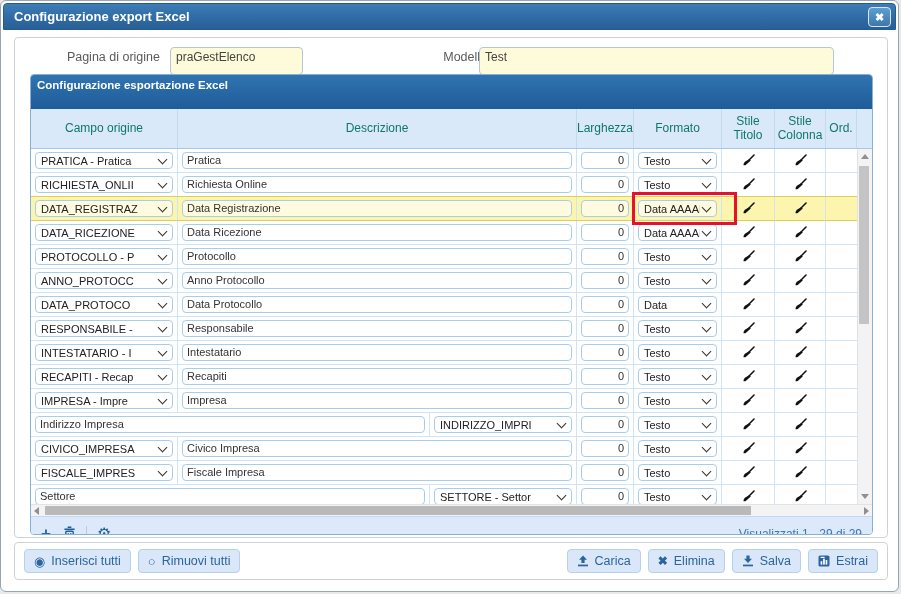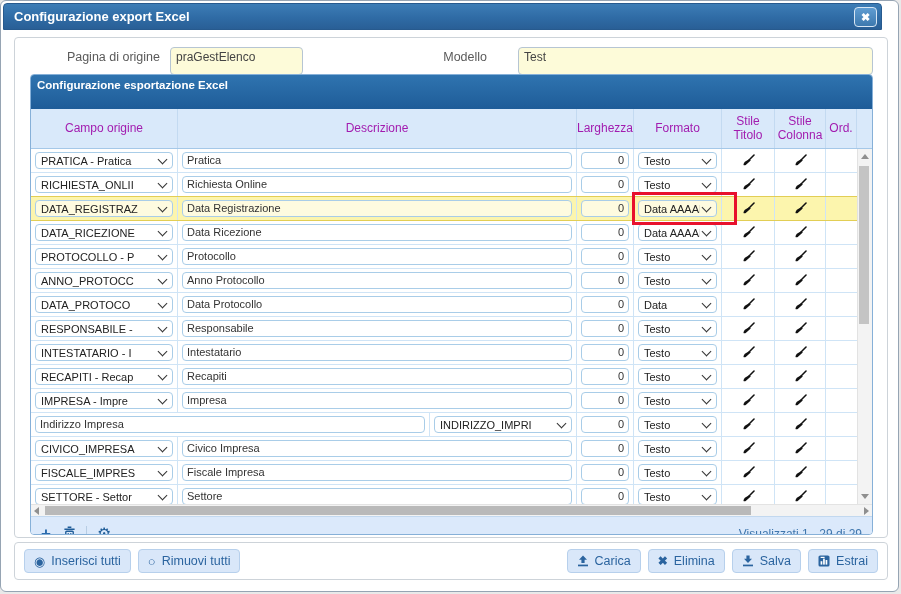--- a/index.html
+++ b/index.html
@@ -6,21 +6,21 @@
   body{
     width:901px;height:594px;overflow:hidden;background:#e9e9e9;
     font-family:"Liberation Sans",sans-serif;
   }
   .dialog{
     position:relative;width:899px;height:592px;background:#fff;
     border:1px solid #96a4b3;border-radius:6px;box-sizing:border-box;overflow:hidden;
   }
   
   .titlebar{
-    position:absolute;top:2px;left:2px;right:16px;height:27px;
+    position:absolute;top:2px;left:2px;right:2px;height:27px;
     background:linear-gradient(#3d7db6 0%,#2f6ba5 55%,#295f96 100%);
     border:1px solid #275a8e;border-radius:4px 4px 0 0;box-sizing:border-box;
   }
   .titlebar .title{
     display:inline-block;padding-left:10px;line-height:25px;
     color:#fff;font-size:13px;font-weight:bold;
   }
   .close-btn{
     position:absolute;top:3px;right:4px;width:23px;height:20px;
     background:linear-gradient(#609dd2,#3c78ae);
@@ -35,33 +35,33 @@
   .fields{position:absolute;top:9px;left:0;right:0;height:21px;}
   .f-label{position:absolute;font-size:12.5px;color:#5a5a5a;line-height:20px;}
   .f-label.f1{left:0;width:145px;text-align:right;}
   .f-label.f2{left:380px;width:92px;text-align:right;}
   .yinput{
     position:absolute;height:28px;box-sizing:border-box;
     background:#fdfbd9;border:1px solid #b6c5d3;border-radius:4px;
     font-size:12px;color:#444;padding:0 5px;line-height:18px;overflow:hidden;white-space:nowrap;
   }
   .yinput.f1i{left:155px;width:133px;}
-  .yinput.f2i{left:503px;width:355px;}
+  .yinput.f2i{left:464px;width:355px;}
   
   .panel{
     position:absolute;left:15px;top:36px;width:843px;height:461px;
     border:1px solid #86b0d8;border-radius:4px;box-sizing:border-box;overflow:hidden;background:#fff;
   }
   .panel-hd{
     height:34px;background:linear-gradient(#2f74b0,#1e5c98);
     color:#fff;font-size:11.5px;font-weight:bold;line-height:20px;padding-left:6px;
   }
   .col-hd{height:40px;background:#d9e9fa;display:flex;border-bottom:1px solid #a5c8e8;box-sizing:border-box;}
   .gh-cell{
-    box-sizing:border-box;border-right:1px solid #c3daf1;color:#a21caf;font-size:12px;
+    box-sizing:border-box;border-right:1px solid #c3daf1;color:#0f766e;font-size:12px;
     display:flex;align-items:center;justify-content:center;text-align:center;
     overflow:hidden;padding:0 2px;line-height:1.15;white-space:pre-line;
   }
   .gh-cell.filler{border-right:none;}
   .c-campo{width:147px;}
   .c-descr{width:399px;}
   .c-largh{width:57px;}
   .c-formato{width:88px;}
   .c-st{width:53px;}
   .c-sc{width:51px;}
@@ -690,28 +690,28 @@
                 <span class="brush-btn">
                   <svg width="13" height="13" viewBox="0 0 16 16">
                     <path d="M14.8 1.2 L9 7" stroke="#111" stroke-width="1.9" fill="none" stroke-linecap="round"></path>
                     <path d="M9 6.2 L10.8 8 L4.6 13.6 C3.4 14 2.2 13.8 1.8 13.4 C2 11.6 3 9.4 4.6 8.8 Z" fill="#111"></path>
                   </svg>
                 </span>
               </div>
               <div class="cell c-ord"></div>
             </div>
             <div class="g-row">
+              <div class="cell c-descr">
+                <div class="inp">Settore</div>
+              </div>
               <div class="cell c-campo">
                 <div class="sel">
                   <span class="sel-text">SETTORE - Settor</span>
                   <span class="chev"></span>
                 </div>
-              </div>
-              <div class="cell c-descr">
-                <div class="inp">Settore</div>
               </div>
               <div class="cell c-largh">
                 <div class="inp num">0</div>
               </div>
               <div class="cell c-formato">
                 <div class="sel">
                   <span class="sel-text">Testo</span>
                   <span class="chev"></span>
                 </div>
               </div>

